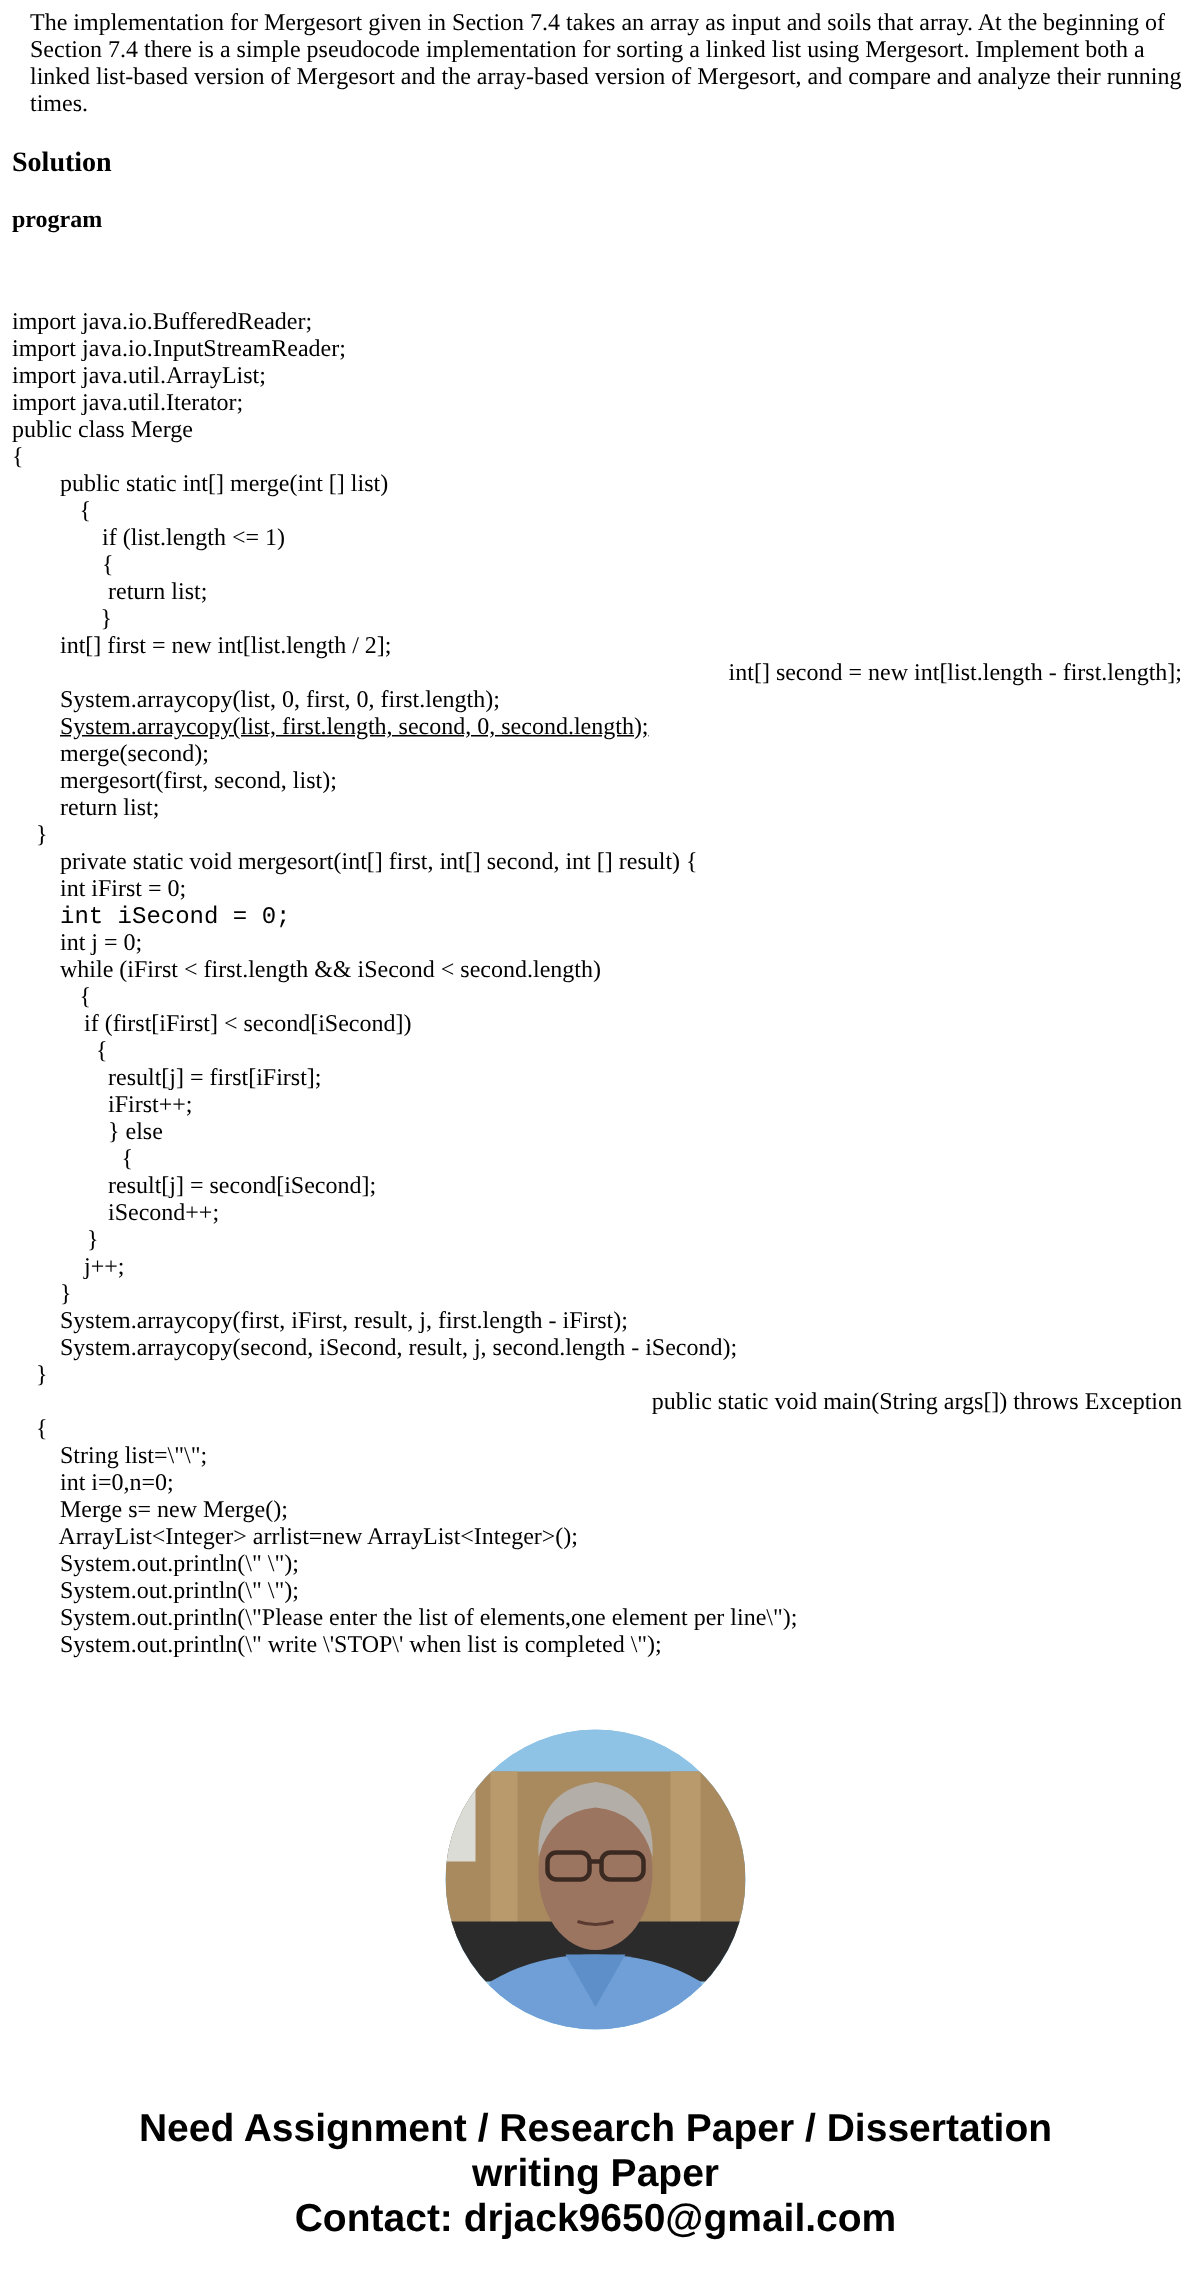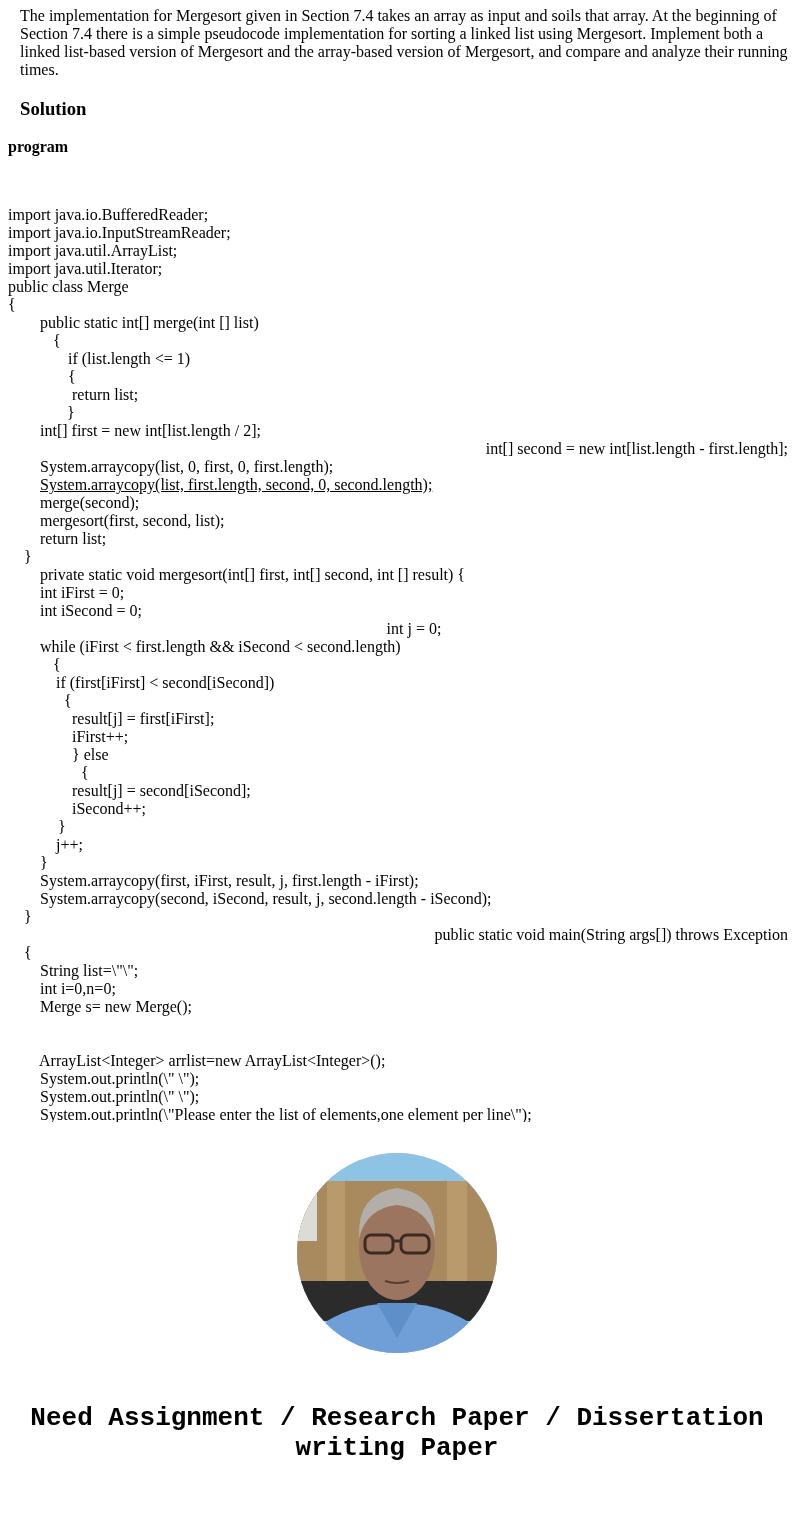--- a/index.html
+++ b/index.html
@@ -1,23 +1,23 @@
 <!DOCTYPE html>
 <html><head>
 <meta charset="utf-8">
 <style>
   html, body { margin: 0; padding: 0; background: #ffffff; }
   body { width: 794px; height: 1523px; position: relative; overflow: hidden; font-family: "Liberation Serif", serif; color: #000; }
   .intro { position: absolute; left: 20px; top: 7px; width: 778px; font-size: 16px; line-height: 18px; margin: 0; }
-  .h-solution { position: absolute; left: 20px; top: 98px; font-size: 18.7px; font-weight: bold; margin: 0; }
+  .h-solution { position: absolute; left: 8px; top: 98px; font-size: 18.7px; font-weight: bold; margin: 0; }
   .h-program { position: absolute; left: 8px; top: 138px; font-size: 16px; font-weight: bold; margin: 0; }
   .code { position: absolute; left: 8px; top: 206px; width: 780px; height: 916px; overflow: hidden; font-size: 16px; line-height: 18px; }
   .code-line { display: block; white-space: pre; height: 18px; }
   .avatar { position: absolute; left: 297px; top: 1153px; width: 200px; height: 200px; border-radius: 50%; overflow: hidden; background: #8ec3e6; }
-  .ad { position: absolute; left: 0; top: 1403px; width: 794px; text-align: center; font-family: Liberation Mono, monospace; font-weight: bold; font-size: 26px; line-height: 30px; }
+  .ad { position: absolute; left: 0; top: 1403px; width: 794px; text-align: center; font-family: Liberation Sans, sans-serif; font-weight: bold; font-size: 26px; line-height: 30px; }
   .ad span { display: block; }
 </style>
 </head>
 <body>
 
 <p class="intro">The implementation for Mergesort given in Section 7.4 takes an array as input and soils that array. At the beginning of Section 7.4 there is a simple pseudocode implementation for sorting a linked list using Mergesort. Implement both a linked list-based version of Mergesort and the array-based version of Mergesort, and compare and analyze their running times.</p>
 <h3 class="h-solution">Solution</h3>
 <h4 class="h-program">program</h4>
 
 <div class="code" id="code-block">
@@ -36,22 +36,22 @@
     <span class="code-line" style="padding-left: 32px;">int[] first = new int[list.length / 2];</span>
     <span class="code-line" style="padding-left: 32px; text-align: right;">int[] second = new int[list.length - first.length];</span>
     <span class="code-line" style="padding-left: 32px;">System.arraycopy(list, 0, first, 0, first.length);</span>
     <span class="code-line" style="padding-left: 32px; text-decoration: underline;">System.arraycopy(list, first.length, second, 0, second.length);</span>
     <span class="code-line" style="padding-left: 32px;">merge(second);</span>
     <span class="code-line" style="padding-left: 32px;">mergesort(first, second, list);</span>
     <span class="code-line" style="padding-left: 32px;">return list;</span>
     <span class="code-line" style="padding-left: 16px;">}</span>
     <span class="code-line" style="padding-left: 32px;">private static void mergesort(int[] first, int[] second, int [] result) {</span>
     <span class="code-line" style="padding-left: 32px;">int iFirst = 0;</span>
-    <span class="code-line" style="padding-left: 32px;">int iSecond = 0;</span>
-    <span class="code-line" style="padding-left: 32px; text-align: center;">int j = 0;</span>
+    <span class="code-line" style="padding-left: 32px; font-family: Liberation Mono, monospace;">int iSecond = 0;</span>
+    <span class="code-line" style="padding-left: 32px;">int j = 0;</span>
     <span class="code-line" style="padding-left: 32px;">while (iFirst &lt; first.length &amp;&amp; iSecond &lt; second.length)</span>
     <span class="code-line" style="padding-left: 45px;">{</span>
     <span class="code-line" style="padding-left: 48px;">if (first[iFirst] &lt; second[iSecond])</span>
     <span class="code-line" style="padding-left: 56px;">{</span>
     <span class="code-line" style="padding-left: 64px;">result[j] = first[iFirst];</span>
     <span class="code-line" style="padding-left: 64px;">iFirst++;</span>
     <span class="code-line" style="padding-left: 64px;">} else</span>
     <span class="code-line" style="padding-left: 73px;">{</span>
     <span class="code-line" style="padding-left: 64px;">result[j] = second[iSecond];</span>
     <span class="code-line" style="padding-left: 64px;">iSecond++;</span>
@@ -59,21 +59,21 @@
     <span class="code-line" style="padding-left: 48px;">j++;</span>
     <span class="code-line" style="padding-left: 32px;">}</span>
     <span class="code-line" style="padding-left: 32px;">System.arraycopy(first, iFirst, result, j, first.length - iFirst);</span>
     <span class="code-line" style="padding-left: 32px;">System.arraycopy(second, iSecond, result, j, second.length - iSecond);</span>
     <span class="code-line" style="padding-left: 16px;">}</span>
     <span class="code-line" style="padding-left: 16px; text-align: right;">public static void main(String args[]) throws Exception</span>
     <span class="code-line" style="padding-left: 16px;">{</span>
     <span class="code-line" style="padding-left: 32px;">String list=\"\";</span>
     <span class="code-line" style="padding-left: 32px;">int i=0,n=0;</span>
     <span class="code-line" style="padding-left: 32px;">Merge s= new Merge();</span>
-    <span class="code-line" style="padding-left: 31px; margin-top: 36px;">ArrayList&lt;Integer&gt; arrlist=new ArrayList&lt;Integer&gt;();</span>
+    <span class="code-line" style="padding-left: 31px;">ArrayList&lt;Integer&gt; arrlist=new ArrayList&lt;Integer&gt;();</span>
     <span class="code-line" style="padding-left: 32px;">System.out.println(\" \");</span>
     <span class="code-line" style="padding-left: 32px;">System.out.println(\" \");</span>
     <span class="code-line" style="padding-left: 32px;">System.out.println(\"Please enter the list of elements,one element per line\");</span>
     <span class="code-line" style="padding-left: 32px;">System.out.println(\" write \'STOP\' when list is completed \");</span>
   </div>
 
 <div class="avatar">
   <svg width="200" height="200" viewBox="0 0 200 200">
     <rect x="0" y="0" width="200" height="200" fill="#8ec3e6"></rect>
     <rect x="0" y="28" width="200" height="110" fill="#a98a5e"></rect>
@@ -88,13 +88,14 @@
     <rect x="68" y="82" width="28" height="18" rx="6" fill="none" stroke="#3b2a22" stroke-width="3"></rect>
     <rect x="104" y="82" width="28" height="18" rx="6" fill="none" stroke="#3b2a22" stroke-width="3"></rect>
     <line x1="96" y1="88" x2="104" y2="88" stroke="#3b2a22" stroke-width="3"></line>
     <path d="M88 128 Q100 132 112 128" stroke="#5a3a30" stroke-width="2" fill="none"></path>
   </svg>
 </div>
 
 <div class="ad">
   <span>Need Assignment / Research Paper / Dissertation</span>
   <span>writing Paper</span>
+  <span>Contact: drjack9650@gmail.com</span>
 </div>
 
 </body></html>

